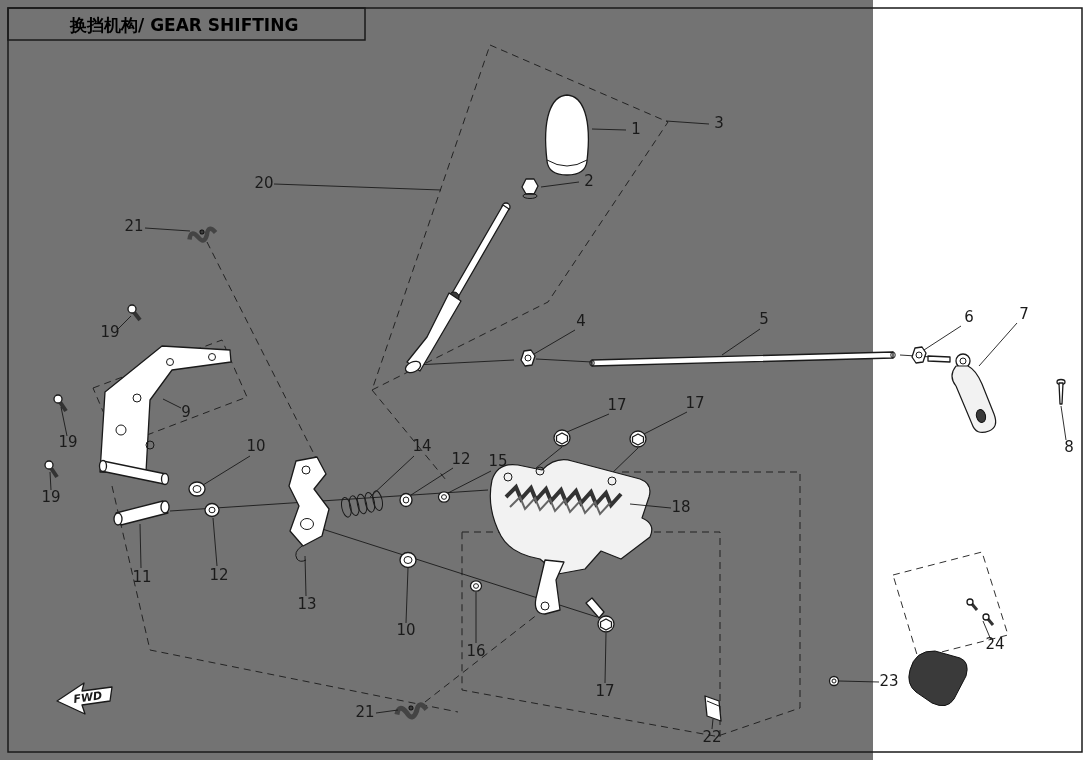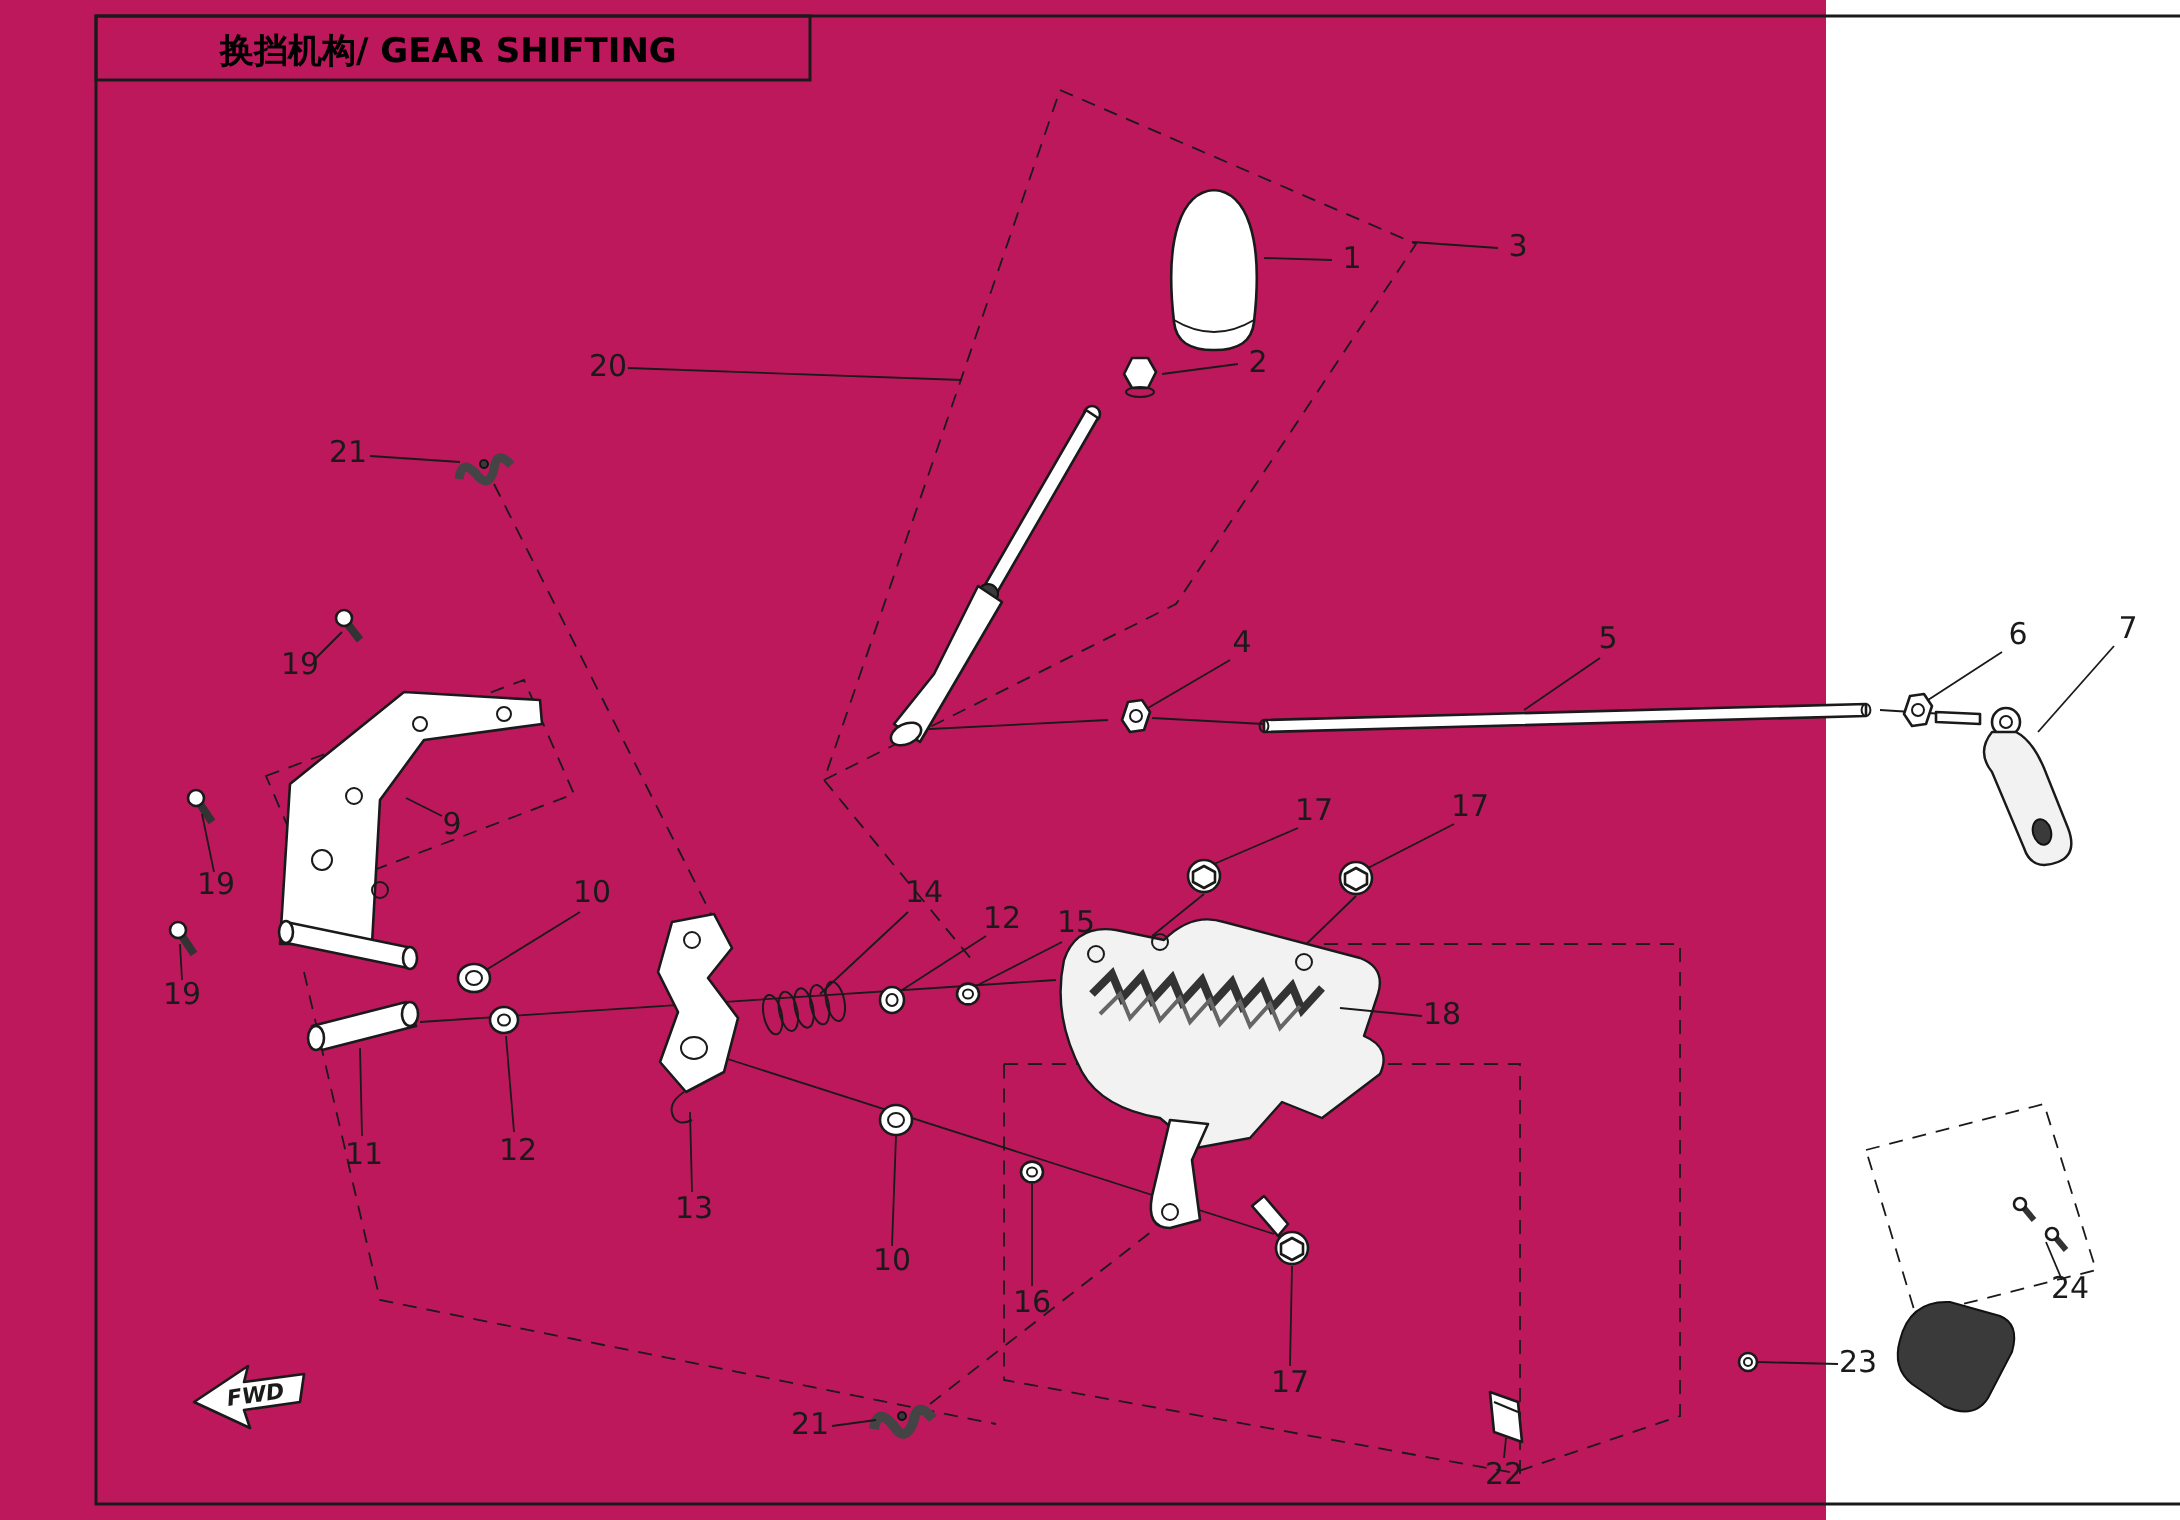--- a/index.html
+++ b/index.html
@@ -1,17 +1,17 @@
 <!DOCTYPE html>
 <html><head>
 <meta charset="utf-8">
 <style>
   html,body{margin:0;padding:0;background:#fff;}
-  .stage{position:relative;width:873px;height:760px;background:#be185d;
-         font-family:"DejaVu Sans","Liberation Sans",sans-serif;padding-left:40px;}
+  .stage{position:relative;width:873px;height:760px;background:#737373;
+         font-family:"DejaVu Sans","Liberation Sans",sans-serif;}
   svg{display:block;}
   .ln   {stroke:#1a1a1a;stroke-width:1;fill:none;}
   .ld   {stroke:#1a1a1a;stroke-width:0.9;fill:none;}
   .dash {stroke:#1a1a1a;stroke-width:0.9;fill:none;stroke-dasharray:7 5;}
   .part {stroke:#1a1a1a;stroke-width:1.3;fill:#ffffff;stroke-linejoin:round;}
   .shade{stroke:#1a1a1a;stroke-width:1.2;fill:#f2f2f2;stroke-linejoin:round;}
   .dark {stroke:#111;stroke-width:1;fill:#3a3a3a;}
   .num  {font:15px "DejaVu Sans","Liberation Sans",sans-serif;fill:#1a1a1a;text-anchor:middle;}
   .ttl  {font:bold 17px "DejaVu Sans","Liberation Sans",sans-serif;fill:#000;}
   .fwd  {font:bold italic 11px "DejaVu Sans","Liberation Sans",sans-serif;fill:#1a1a1a;}

